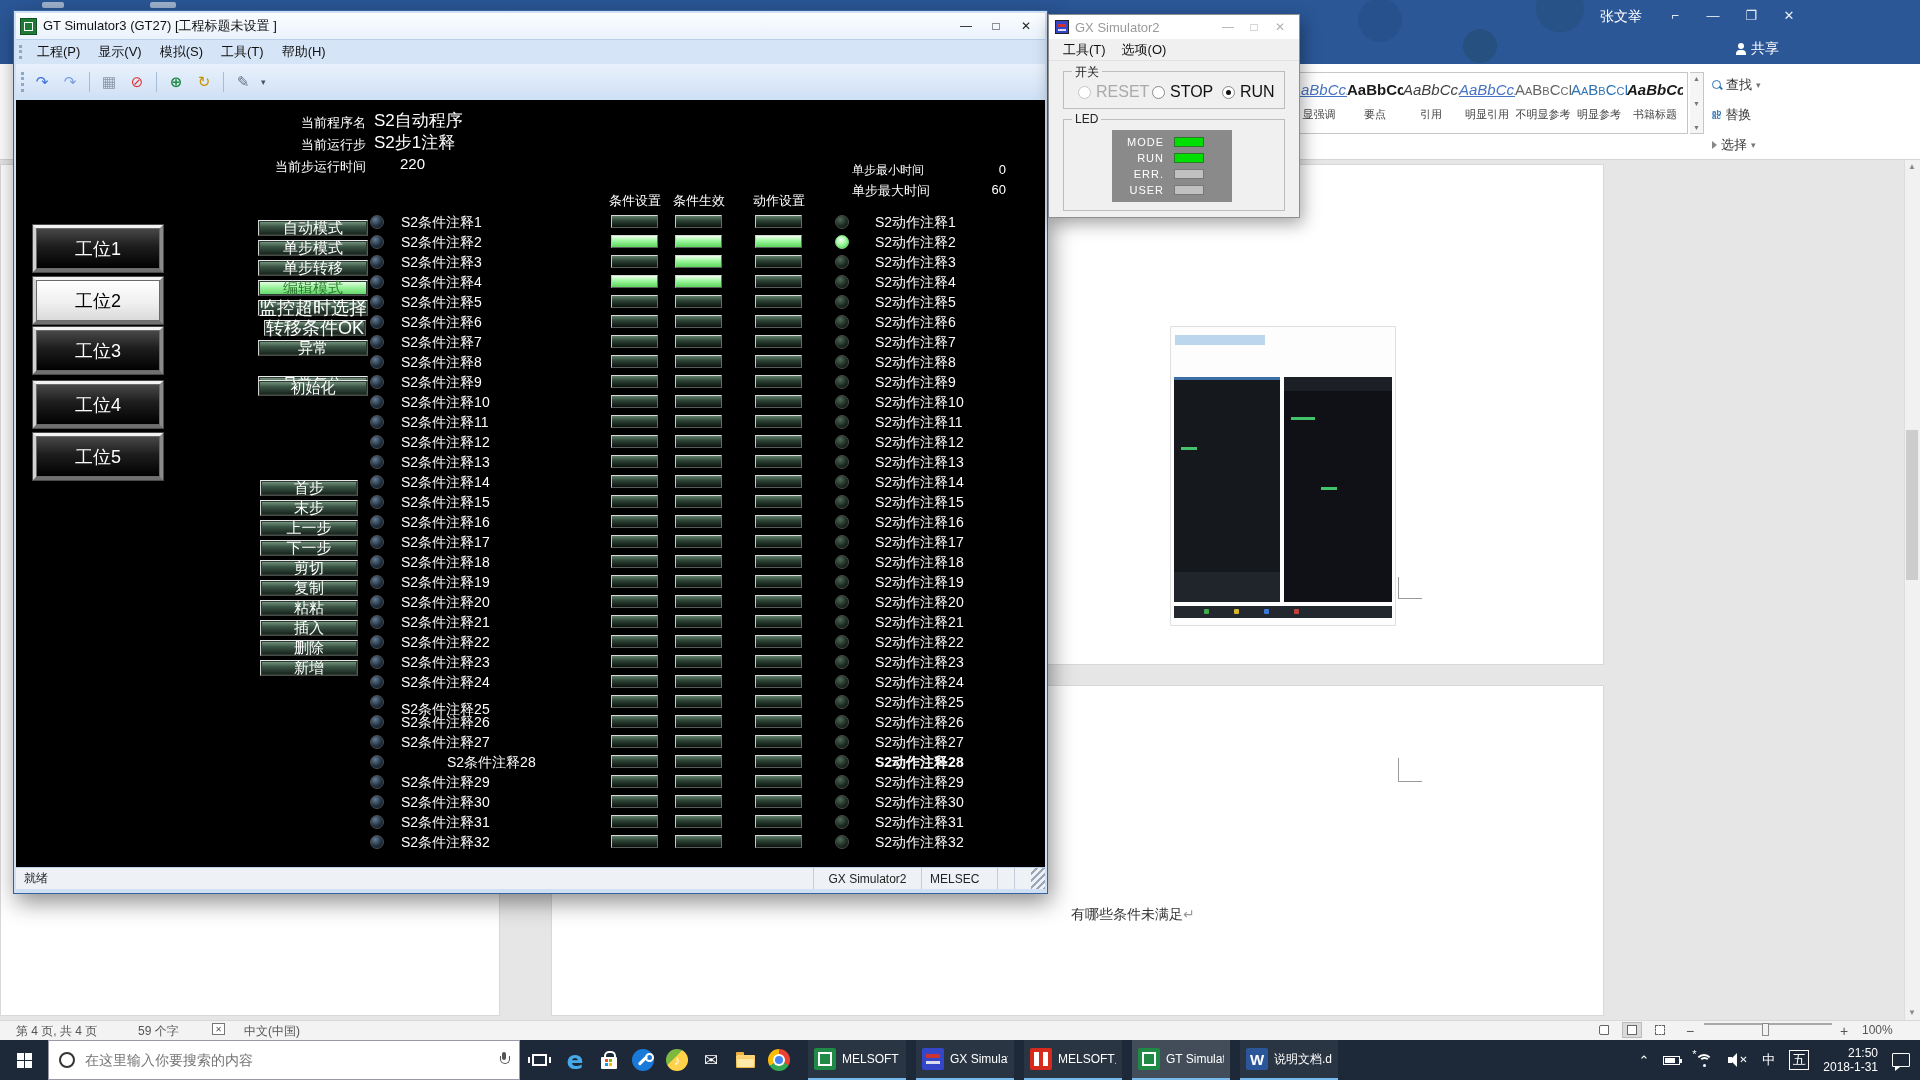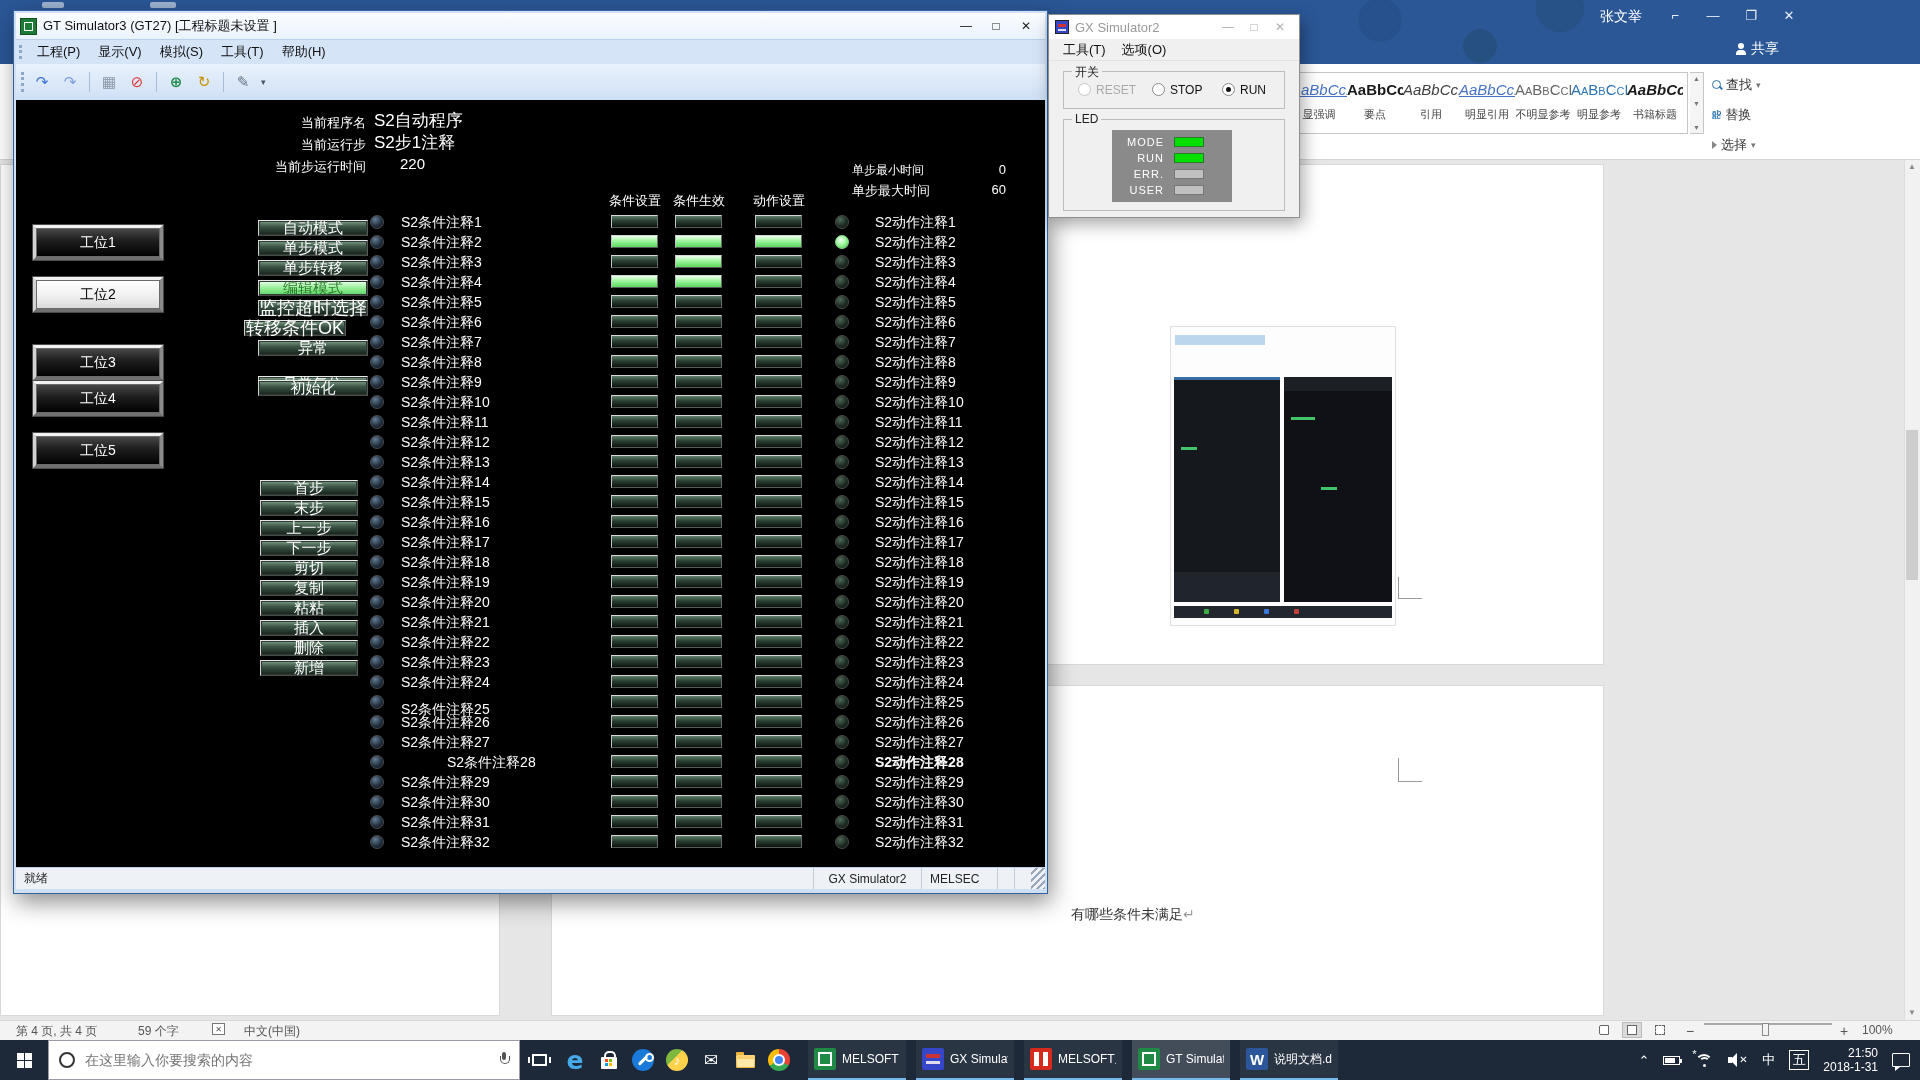--- a/index.html
+++ b/index.html
@@ -81,21 +81,21 @@
   #gt-toolbar:before{content:"";position:absolute;left:5px;top:8px;bottom:8px;width:3px;border-left:3px dotted #8fa8c8;}
   .tbi{width:24px;height:22px;display:flex;align-items:center;justify-content:center;font-size:15px;border:1px solid transparent;border-radius:2px;position:relative;}
   .tbsep{width:1px;height:20px;background:#a8bcd8;margin:0 3px;}
   .tb-chev{font-size:9px;color:#456;margin-left:2px;}
 
   #gt-screen{position:relative;height:767px;background:#000;overflow:hidden;color:#fff;}
   .scr{position:absolute;white-space:nowrap;}
   .info-label{font-size:13px;text-align:right;width:160px;}
   .info-value{font-size:17px;}
   .hdr{font-size:13px;width:72px;text-align:center;}
-  .station{position:absolute;left:17px;width:130px;height:35px;display:flex;align-items:center;justify-content:center;font-size:14px;color:#fff;background:linear-gradient(180deg,#4a4a4a,#1d1d1d 45%,#000);border:3px solid;border-color:#f2f2f2 #8a8a8a #707070 #d2d2d2;box-shadow:0 0 0 1px #4a4a4a, inset 0 0 0 1px #6a6a6a;}
+  .station{position:absolute;left:17px;width:130px;height:47px;display:flex;align-items:center;justify-content:center;font-size:18px;color:#fff;background:linear-gradient(180deg,#4a4a4a,#1d1d1d 45%,#000);border:3px solid;border-color:#f2f2f2 #8a8a8a #707070 #d2d2d2;box-shadow:0 0 0 1px #4a4a4a, inset 0 0 0 1px #6a6a6a;}
   .station.on{background:linear-gradient(180deg,#ffffff,#f0f0f0 55%,#d9d9d9);color:#000;}
   .gbtn{position:absolute;display:flex;align-items:center;justify-content:center;color:#fff;font-size:15px;white-space:nowrap;background:linear-gradient(180deg,#7d9c86 0%,#3c5646 40%,#141f19 100%);border:1px solid;border-color:#e8e8e8 #5a5a5a #4a4a4a #d0d0d0;box-shadow:inset 0 0 0 1px #2c3c32;}
   .gbtn.on{background:linear-gradient(180deg,#f0fff0,#9df29d 45%,#5fd667);color:#2e7d32;}
   .gbtn.long{font-size:18px;overflow:visible;}
   .bar{position:absolute;width:47px;height:13px;border:1px solid;border-color:#d6d6d6 #6a6a6a #5a5a5a #c4c4c4;background:linear-gradient(180deg,#5f7d68 0%,#2a4033 45%,#0b120d 100%);}
   .bar.on{background:linear-gradient(180deg,#eeffee 0%,#9cf69c 45%,#5cd65c 100%);}
   .lamp{position:absolute;width:14px;height:14px;border-radius:50%;border:1px solid #4a4a4a;}
   .lamp.cond{background:radial-gradient(circle at 35% 30%,#637c94,#22303f 55%,#0a111a);}
   .lamp.act{background:radial-gradient(circle at 35% 30%,#4f6a58,#1d2c22 55%,#090f0b);}
   .lamp.act.on{background:radial-gradient(circle at 40% 32%,#f4fff4,#98f798 50%,#3fc13f);border-color:#82de82;}
@@ -109,21 +109,21 @@
   #gx-titlebar{position:relative;height:24px;background:#fff;display:flex;align-items:center;padding:0 6px;}
   #gx-icon{width:14px;height:14px;background:#3547c8;border:1px solid #222;margin-right:6px;position:relative;}
   #gx-icon:before{content:"";position:absolute;left:2px;top:3px;right:2px;height:3px;background:#c33;}
   #gx-icon:after{content:"";position:absolute;left:2px;top:8px;right:2px;height:2px;background:#dde;}
   #gx-title{font-size:13px;color:#9a9a9a;flex:1;}
   .gx-ctl{width:26px;height:18px;display:flex;align-items:center;justify-content:center;color:#b0b0b0;font-size:12px;}
   #gx-menubar{height:22px;display:flex;align-items:center;padding-left:6px;background:#f0f0f0;border-bottom:1px solid #e2e2e2;}
   .gx-menu-item{font-size:13px;color:#111;padding:2px 8px;}
   .group{position:absolute;border:1px solid #bdbdbd;}
   .group-label{position:absolute;top:-8px;left:8px;background:#f0f0f0;font-size:12px;color:#222;padding:0 3px;}
-  .radio{position:absolute;display:flex;align-items:flex-start;gap:5px;font-size:12px;color:#111;}
+  .radio{position:absolute;display:flex;align-items:center;gap:5px;font-size:16px;color:#111;}
   .radio .rb{width:13px;height:13px;border-radius:50%;border:1px solid #8a8a8a;background:#fff;position:relative;}
   .radio.sel .rb:before{content:"";position:absolute;left:3px;top:3px;width:5px;height:5px;border-radius:50%;background:#111;}
   .radio.dis{color:#aaa;}
   .radio.dis .rb{border-color:#c5c5c5;}
   #led-panel{position:absolute;background:#8a8a8a;}
   .ledrow{position:absolute;left:0;width:100%;height:14px;}
   .ledrow .ll{position:absolute;left:0;width:52px;text-align:right;color:#fff;font-size:11px;letter-spacing:1px;top:1px;}
   .ledrow .led{position:absolute;left:62px;top:2px;width:30px;height:10px;background:#c0c0c0;border:1px solid #777;}
   .ledrow .led.on{background:#00e000;border-color:#2a7a2a;}
 
@@ -357,31 +357,31 @@
       <div class="scr" style="left:836px;top:82px;font-size:13px;">单步最大时间</div>
       <div class="scr" style="left:950px;top:82px;width:40px;text-align:right;font-size:13px;">60</div>
 
       <div class="scr hdr" style="left:583px;top:92px;">条件设置</div>
       <div class="scr hdr" style="left:647px;top:92px;">条件生效</div>
       <div class="scr hdr" style="left:727px;top:92px;">动作设置</div>
 
       <div id="gt-stations">
           <div class="station" style="top: 125px;">工位1</div>
           <div class="station on" style="top: 177px;">工位2</div>
-          <div class="station" style="top: 245px;">工位3</div>
+          <div class="station" style="top: 227px;">工位3</div>
           <div class="station" style="top: 281px;">工位4</div>
           <div class="station" style="top: 333px;">工位5</div>
         </div>
       <div id="gt-modes">
           <div class="gbtn" style="left: 242px; width: 110px; height: 16px; top: 120px;">自动模式</div>
           <div class="gbtn" style="left: 242px; width: 110px; height: 16px; top: 140px;">单步模式</div>
           <div class="gbtn" style="left: 242px; width: 110px; height: 16px; top: 160px;">单步转移</div>
           <div class="gbtn on" style="left: 242px; width: 110px; height: 16px; top: 180px;">编辑模式</div>
           <div class="gbtn long" style="left: 242px; width: 110px; height: 16px; top: 200px;">监控超时选择</div>
-          <div class="gbtn long" style="left: 228px; width: 102px; height: 16px; top: 220px;">转移条件OK</div>
+          <div class="gbtn long" style="left: 248px; width: 102px; height: 16px; top: 220px;">转移条件OK</div>
           <div class="gbtn" style="left: 242px; width: 110px; height: 16px; top: 240px;">异常</div>
           <div class="gbtn" style="left: 242px; width: 110px; height: 17px; top: 276px;">异常复位</div>
           <div class="gbtn" style="left: 242px; width: 110px; height: 16px; top: 280px;">初始化</div>
         </div>
       <div id="gt-steps">
           <div class="gbtn" style="left: 244px; width: 98px; height: 16px; top: 380px;">首步</div>
           <div class="gbtn" style="left: 244px; width: 98px; height: 16px; top: 400px;">末步</div>
           <div class="gbtn" style="left: 244px; width: 98px; height: 16px; top: 420px;">上一步</div>
           <div class="gbtn" style="left: 244px; width: 98px; height: 16px; top: 440px;">下一步</div>
           <div class="gbtn" style="left: 244px; width: 98px; height: 16px; top: 460px;">剪切</div>

